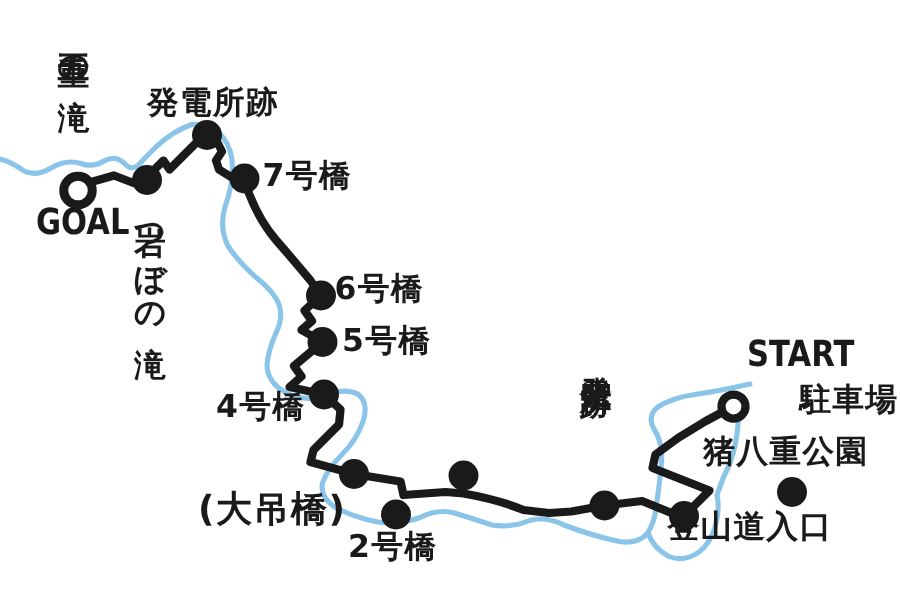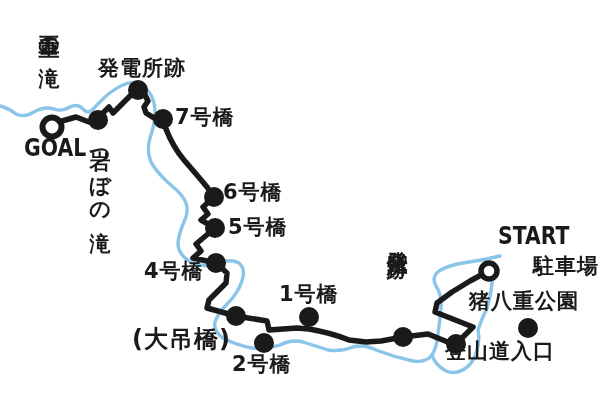--- a/index.html
+++ b/index.html
@@ -86,20 +86,19 @@
   <div class="label vertical" style="left:38px;  top:19px;">五重の滝</div>
   <div class="label latin" style="left:24px;  top:136px;">GOAL</div>
   <div class="label" style="left:98px;  top:57px;">発電所跡</div>
   <div class="label" style="left:175px; top:106px;">7号橋</div>
   <div class="label vertical" style="left:89px;  top:134px;">岩つぼの滝</div>
   <div class="label" style="left:223px; top:181px;">6号橋</div>
   <div class="label" style="left:228px; top:216px;">5号橋</div>
   <div class="label" style="left:144px; top:260px;">4号橋</div>
   <div class="label sub" style="left:132px; top:327px;">(大吊橋)</div>
   <div class="label" style="left:232px; top:353px;">2号橋</div>
-  <div class="label" style="left:279px; top:283px;">1号橋</div>
   <div class="label vertical" style="left:386px; top:234px;">発電所跡</div>
   <div class="label latin" style="left:498px; top:224px;">START</div>
   <div class="label" style="left:500px; top:255px;margin-left:33px;">駐車場</div>
   <div class="label" style="left:469px; top:290px;">猪八重公園</div>
   <div class="label" style="left:445px; top:340px;">登山道入口</div>
 
 </div>
 
 </body></html>

